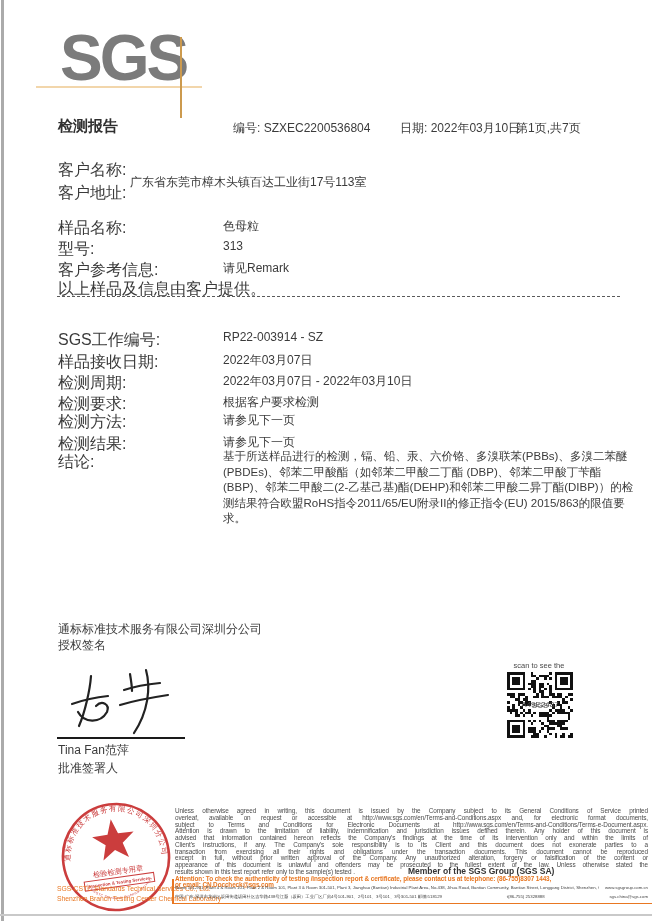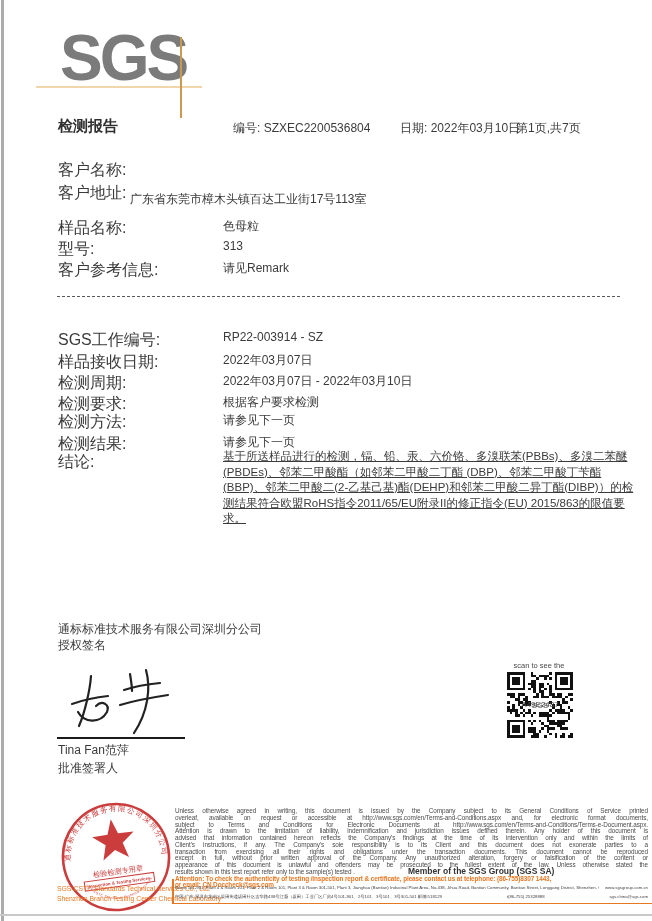--- a/index.html
+++ b/index.html
@@ -57,46 +57,47 @@
     <span>SZXEC2200536804</span>
   </div>
   <div class="abs val" style="left:400px;top:120px;">
     <span>日期:</span>
     <span>2022年03月10日</span>
   </div>
   <div class="abs val" style="left:516px;top:120px;">第1页,共7页</div>
 
   <div class="abs lbl" style="left:58px;top:160px;">客户名称:</div>
   <div class="abs lbl" style="left:58px;top:183px;">客户地址:</div>
-  <div class="abs val" style="left:130px;top:191px;">广东省东莞市樟木头镇百达工业街17号113室</div>
+  <div class="abs val" style="left:130px;top:174px;">广东省东莞市樟木头镇百达工业街17号113室</div>
 
   <div class="abs lbl" style="left:58px;top:218px;">样品名称:</div>
   <div class="abs val" style="left:223px;top:218px;">色母粒</div>
   <div class="abs lbl" style="left:58px;top:239px;">型号:</div>
   <div class="abs val" style="left:223px;top:239px;">313</div>
   <div class="abs lbl" style="left:58px;top:260px;">客户参考信息:</div>
   <div class="abs val" style="left:223px;top:260px;">请见Remark</div>
+  <div class="abs lbl" style="left:58px;top:279px;">以上样品及信息由客户提供。</div>
 
   <div class="abs" id="sep-dashed" style="left:57px;top:296px;width:563px;"></div>
 
   <div class="abs lbl" style="left:58px;top:330px;">SGS工作编号:</div>
   <div class="abs val" style="left:223px;top:330px;">RP22-003914 - SZ</div>
   <div class="abs lbl" style="left:58px;top:352px;">样品接收日期:</div>
   <div class="abs val" style="left:223px;top:352px;">2022年03月07日</div>
   <div class="abs lbl" style="left:58px;top:373px;">检测周期:</div>
   <div class="abs val" style="left:223px;top:373px;">2022年03月07日 - 2022年03月10日</div>
   <div class="abs lbl" style="left:58px;top:394px;">检测要求:</div>
   <div class="abs val" style="left:223px;top:394px;">根据客户要求检测</div>
   <div class="abs lbl" style="left:58px;top:412px;">检测方法:</div>
   <div class="abs val" style="left:223px;top:412px;">请参见下一页</div>
   <div class="abs lbl" style="left:58px;top:434px;">检测结果:</div>
   <div class="abs val" style="left:223px;top:434px;">请参见下一页</div>
 
   <div class="abs lbl" style="left:58px;top:452px;">结论:</div>
-  <div class="abs" id="conclusion-text" style="left:223px;top:449px;text-decoration:underline;">基于所送样品进行的检测，镉、铅、汞、六价铬、多溴联苯(PBBs)、多溴二苯醚(PBDEs)、邻苯二甲酸酯（如邻苯二甲酸二丁酯 (DBP)、邻苯二甲酸丁苄酯(BBP)、邻苯二甲酸二(2-乙基己基)酯(DEHP)和邻苯二甲酸二异丁酯(DIBP)）的检测结果符合欧盟RoHS指令2011/65/EU附录II的修正指令(EU) 2015/863的限值要求。</div>
+  <div class="abs" id="conclusion-text" style="left:223px;top:449px;">基于所送样品进行的检测，镉、铅、汞、六价铬、多溴联苯(PBBs)、多溴二苯醚(PBDEs)、邻苯二甲酸酯（如邻苯二甲酸二丁酯 (DBP)、邻苯二甲酸丁苄酯(BBP)、邻苯二甲酸二(2-乙基己基)酯(DEHP)和邻苯二甲酸二异丁酯(DIBP)）的检测结果符合欧盟RoHS指令2011/65/EU附录II的修正指令(EU) 2015/863的限值要求。</div>
 
   <div class="abs val" style="left:58px;top:621px;">通标标准技术服务有限公司深圳分公司</div>
   <div class="abs val" style="left:58px;top:637px;">授权签名</div>
 
   <svg class="abs" style="left:58px;top:662px;" width="130" height="78" viewBox="0 0 130 78" fill="none" stroke="#222" stroke-width="2.2" stroke-linecap="round">
     <path d="M14,42 C28,37 40,35 50,34"></path>
     <path d="M33,14 C32,28 27,50 21,64"></path>
     <path d="M20,50 C26,61 42,62 49,50 C52,42 44,38 38,44"></path>
     <path d="M66,28 C78,24 92,22 102,21"></path>
     <path d="M72,12 C73,18 74,24 74,29"></path>

